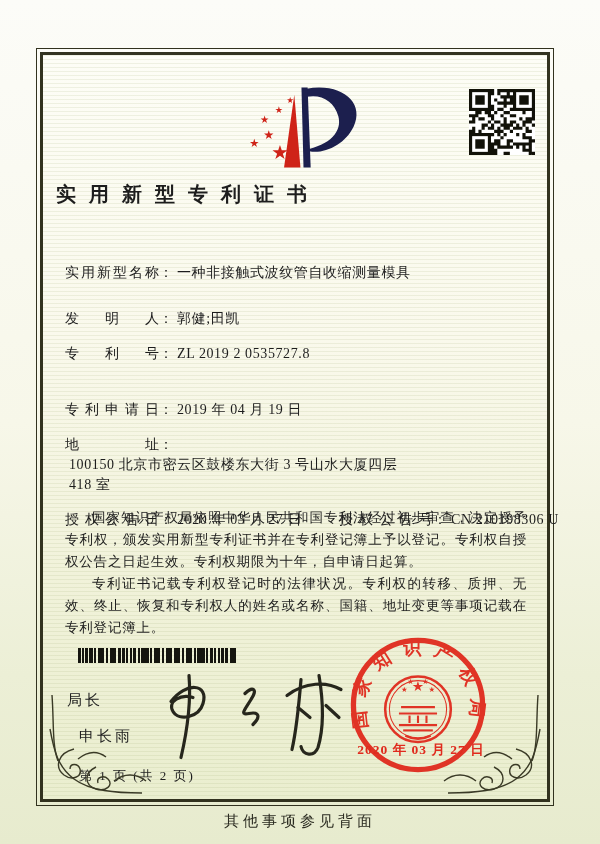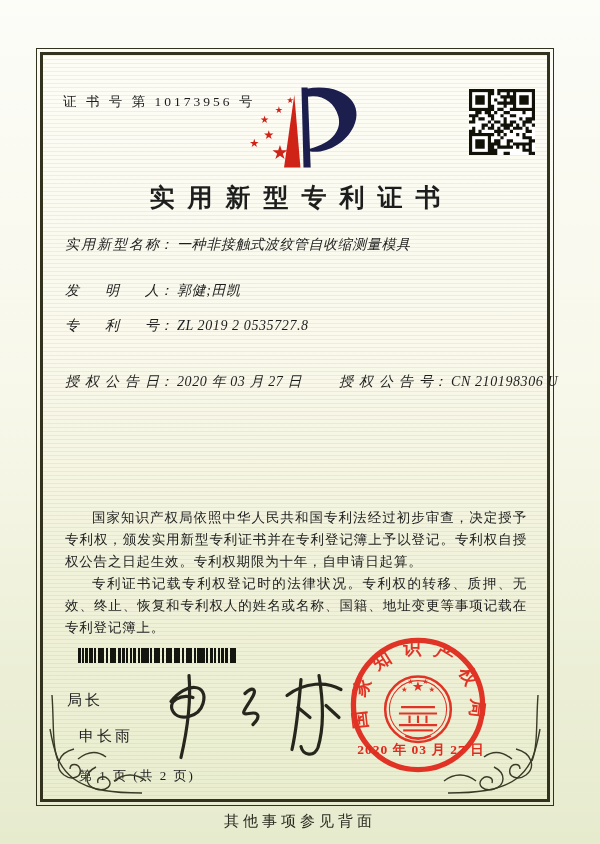--- a/index.html
+++ b/index.html
@@ -13,23 +13,23 @@
     position:absolute;left:40px;top:52px;width:504px;height:744px;
     border:3px solid #32321f;
     outline:1px solid #32321f;outline-offset:3px;
     background:
       repeating-linear-gradient(180deg,rgba(150,165,105,0.14) 0 1px,rgba(255,255,255,0) 1px 4px),
       linear-gradient(180deg,#fdfdf6 0%,#faf9ec 38%,#f1f2da 70%,#eaeecf 100%);
   }
   .cert-no{position:absolute;left:20px;top:38px;font-size:13.5px;letter-spacing:3px;}
   .logo{position:absolute;left:196px;top:26px;width:128px;height:88px;}
   .qr{position:absolute;left:426px;top:34px;width:66px;height:66px;}
-  .title{position:absolute;left:0;top:126px;width:100%;text-align:center;
-    font-size:25px;font-weight:bold;letter-spacing:13px;text-indent:13px;}
-  .fields{position:absolute;left:22px;top:180px;width:462px;font-size:14px;font-style:italic;}
+  .title{position:absolute;left:0;top:126px;width:100%;text-align:left;
+    font-size:20px;font-weight:bold;letter-spacing:13px;text-indent:13px;}
+  .fields{position:absolute;left:22px;top:208px;width:462px;font-size:14px;}
   .row{position:relative;margin-bottom:15px;line-height:20px;}
   .row.gap-lg{margin-bottom:26px;}
   .row.gap-md{margin-bottom:36px;}
   .label{display:inline-block;width:94px;text-align:justify;text-align-last:justify;
     -moz-text-align-last:justify;vertical-align:top;}
   .colon{display:inline-block;vertical-align:top;}
   .value{display:inline-block;vertical-align:top;margin-left:4px;letter-spacing:0.6px;max-width:352px;}
   .pair2{position:absolute;left:246px;top:0;white-space:nowrap;margin-left:28px;}
   .paras{position:absolute;left:22px;top:452px;width:462px;font-size:13.5px;line-height:22px;
     text-align:justify;letter-spacing:0.8px;}
@@ -52,21 +52,20 @@
   .ornament.left{left:1px;top:634px;}
   .ornament.right{right:1px;top:634px;transform:scaleX(-1);}
   .back-note{position:absolute;left:0;top:812px;width:100%;text-align:center;
     font-size:15px;letter-spacing:4px;color:#2a2a20;}
 </style>
 </head>
 <body>
 
 <div class="frame">
 
-  <div class="cert-no">证 书 号 第 10173956 号</div>
 
   <svg class="logo" viewBox="0 0 125 85">
     <path d="M66 7 C101 1,123 21,112 44 C103 63,80 73,64 67 C89 62,101 49,97 34 C93 19,80 12,66 15 Z" fill="#1c1f4e"></path>
     <polygon points="61,6 67,6 70,84 63,84" fill="#1c1f4e"></polygon>
     <polygon points="54,13 60,84 44,84" fill="#cf2318"></polygon>
     <text x="40" y="76" font-size="19" text-anchor="middle" fill="#cf2318">★</text>
     <text x="29" y="56" font-size="12" text-anchor="middle" fill="#cf2318">★</text>
     <text x="15" y="64" font-size="11" text-anchor="middle" fill="#cf2318">★</text>
     <text x="25" y="41" font-size="10" text-anchor="middle" fill="#cf2318">★</text>
     <text x="39" y="31" font-size="9" text-anchor="middle" fill="#cf2318">★</text>
@@ -93,20 +92,26 @@
 
   <div class="fields">
     <div class="row gap-lg">
       <span class="label">实用新型名称</span><span class="colon">：</span><span class="value">一种非接触式波纹管自收缩测量模具</span>
     </div>
     <div class="row">
       <span class="label">发明人</span><span class="colon">：</span><span class="value">郭健;田凯</span>
     </div>
     <div class="row gap-md">
       <span class="label">专利号</span><span class="colon">：</span><span class="value">ZL 2019 2 0535727.8</span>
+    </div>
+    <div class="row">
+      <span class="label">专利申请日</span><span class="colon">：</span><span class="value">2019 年 04 月 19 日</span>
+    </div>
+    <div class="row">
+      <span class="label">地址</span><span class="colon">：</span><span class="value">100150 北京市密云区鼓楼东大街 3 号山水大厦四层 418 室</span>
     </div>
     <div class="row">
       <span class="label">授权公告日</span><span class="colon">：</span><span class="value">2020 年 03 月 27 日</span>
       <span class="pair2">
         <span class="label">授权公告号</span><span class="colon">：</span><span class="value">CN 210198306 U</span>
       </span>
     </div>
   </div>
 
   <div class="paras">

